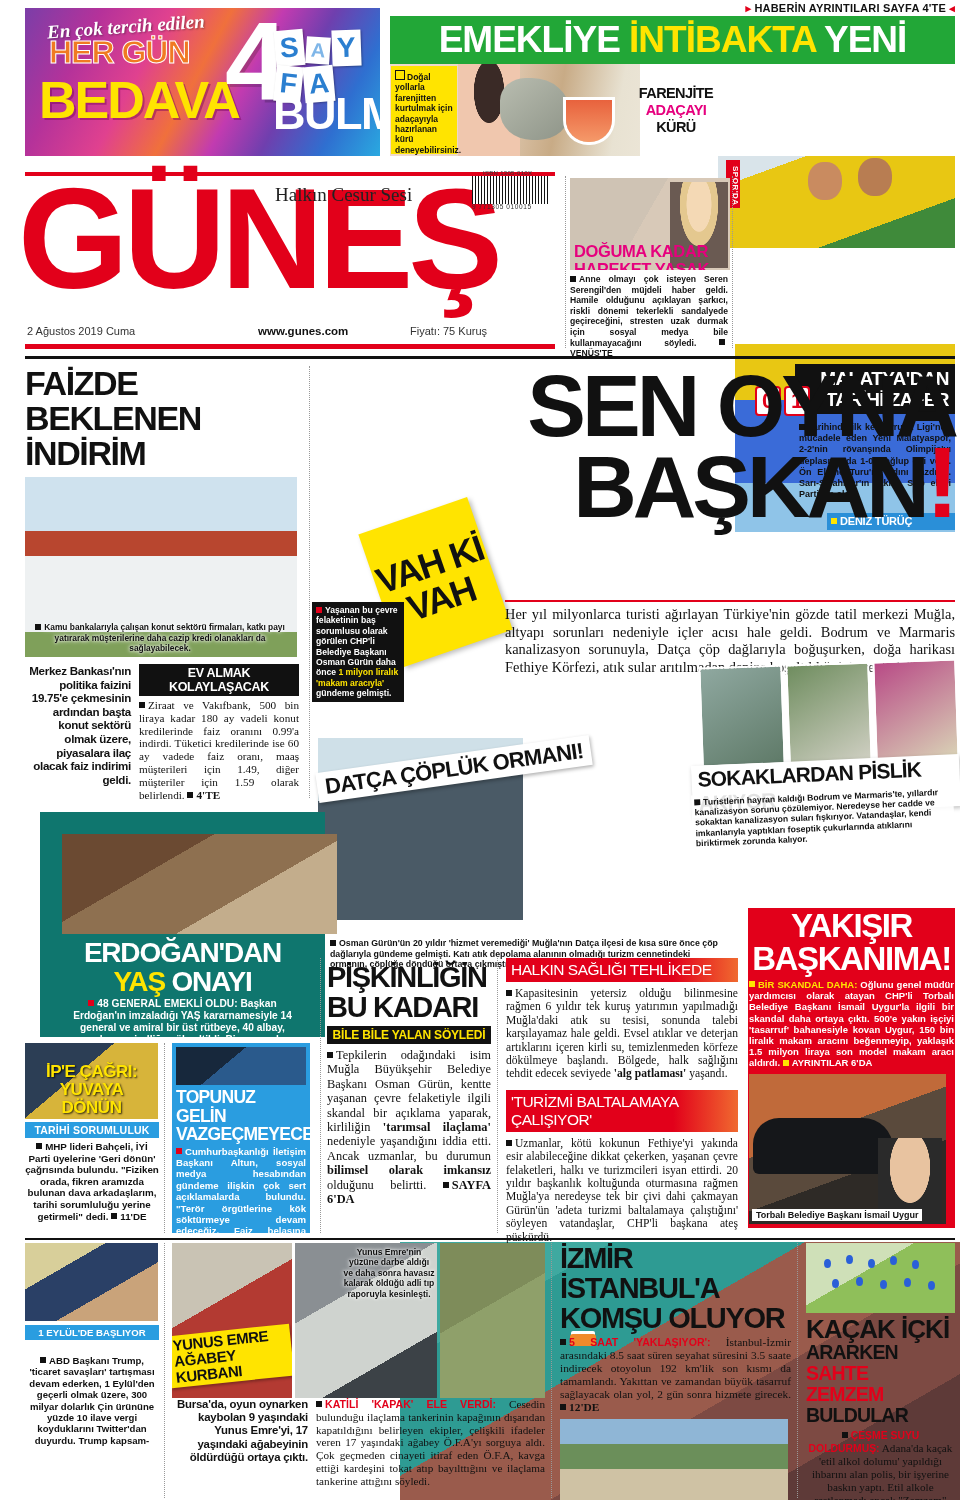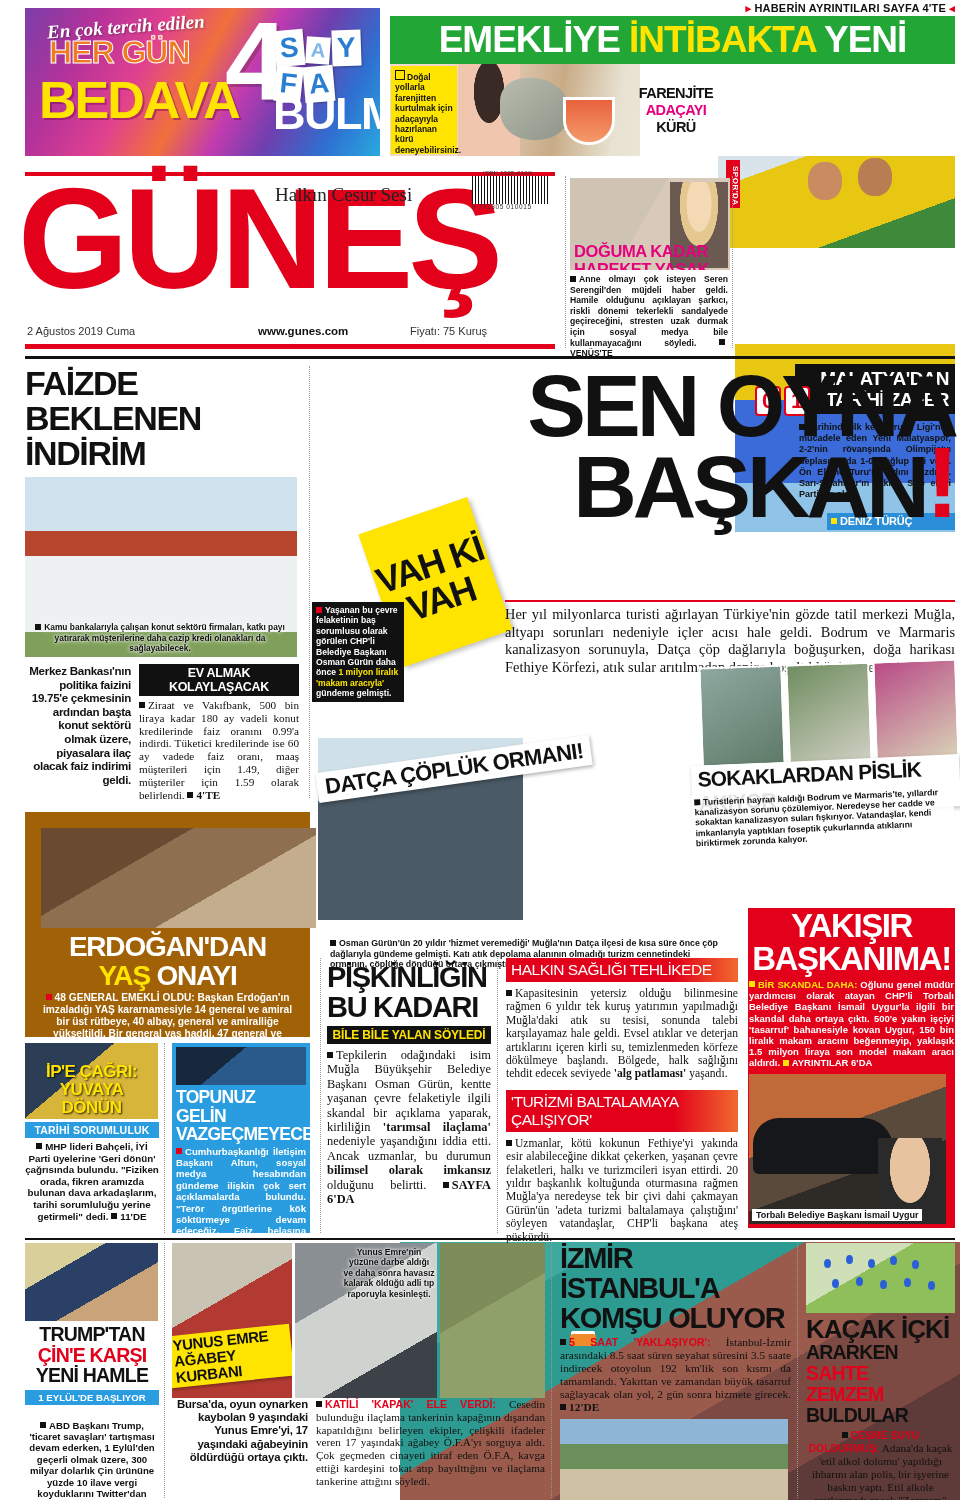--- a/index.html
+++ b/index.html
@@ -150,21 +150,21 @@
   .sokak-strip div{flex:1;border:2px solid #fff;box-sizing:border-box;}
   .sk1{background:linear-gradient(150deg,#8fa8a0,#5f7a68);}
   .sk2{background:linear-gradient(150deg,#6f8d5f,#cfcfc2);}
   .sk3{background:linear-gradient(150deg,#b84a86,#d9d2b6);}
   .sokak-lbl{left:692px;top:760px;transform:rotate(-2.6deg);background:#fff;padding:2px 6px;
      font-size:21px;font-weight:bold;letter-spacing:-.8px;box-shadow:1px 2px 4px rgba(0,0,0,.25);}
   .sokak-txt{left:692px;top:790px;width:262px;transform:rotate(-2.4deg);background:rgba(255,255,255,.88);padding:2px 3px;box-sizing:border-box;}
   .sokak-txt p{margin:0;font-size:8.6px;line-height:10.2px;font-weight:bold;}
 
   
-  .erdogan{left:25px;top:812px;width:285px;height:225px;background:#a16207;padding:16px;box-sizing:border-box;}
+  .erdogan{left:40px;top:812px;width:285px;height:225px;background:#0f766e;padding:22px;box-sizing:border-box;}
   .erdogan .ph{width:275px;height:100px;background:linear-gradient(150deg,#6b4a32 0 34%,#8e7050 34% 64%,#c3ad8c 64% 100%);}
   .erdogan h3{margin:4px 0 2px;font-size:28px;line-height:29px;font-weight:bold;color:#fff;text-align:center;letter-spacing:-1.2px;}
   .erdogan h3 em{color:#ffe400;font-style:normal;}
   .erdogan p{margin:0;font-size:10.2px;line-height:12px;font-weight:bold;color:#fff;text-align:center;}
 
   
   .ipe{left:25px;top:1043px;width:140px;height:190px;border-right:1px dotted #999;box-sizing:border-box;padding-right:5px;}
   .ipe .ph{width:133px;height:76px;position:relative;background:linear-gradient(140deg,#2c3e55 0 40%,#d7b43a 40% 100%);}
   .ipe .hl{position:absolute;left:0;right:0;bottom:2px;text-align:center;font-size:17px;line-height:18px;
      font-weight:bold;color:#ffe400;letter-spacing:-.5px;text-shadow:1px 1px 2px rgba(0,0,0,.8);}
@@ -440,25 +440,20 @@
       <div class="car"></div>
       <div class="face"></div>
       <div class="cap">Torbalı Belediye Başkanı İsmail Uygur</div>
     </div>
   </div>
 
   <div class="abs botline"></div>
 
   <div class="abs trump">
     <div class="ph photo"></div>
-    <h3>
-      <span>TRUMP'TAN</span><br>
-      <em>ÇİN'E KARŞI</em><br>
-      <span>YENİ HAMLE</span>
-    </h3>
     <div class="kick">1 EYLÜL'DE BAŞLIYOR</div>
     <p><span class="sq"></span><span>ABD Başkanı Trump, 'ticaret savaşları' tartışması devam ederken, 1 Eylül'den geçerli olmak üzere, 300 milyar dolarlık Çin ürününe yüzde 10 ilave vergi koyduklarını Twitter'dan duyurdu. Trump kapsam-</span></p>
   </div>
 
   <div class="abs kan">
     <div class="strip">
       <div class="p1 photo">
         <div class="ylbl">
           <span>YUNUS EMRE</span><br>
           <span>AĞABEY KURBANI</span>

